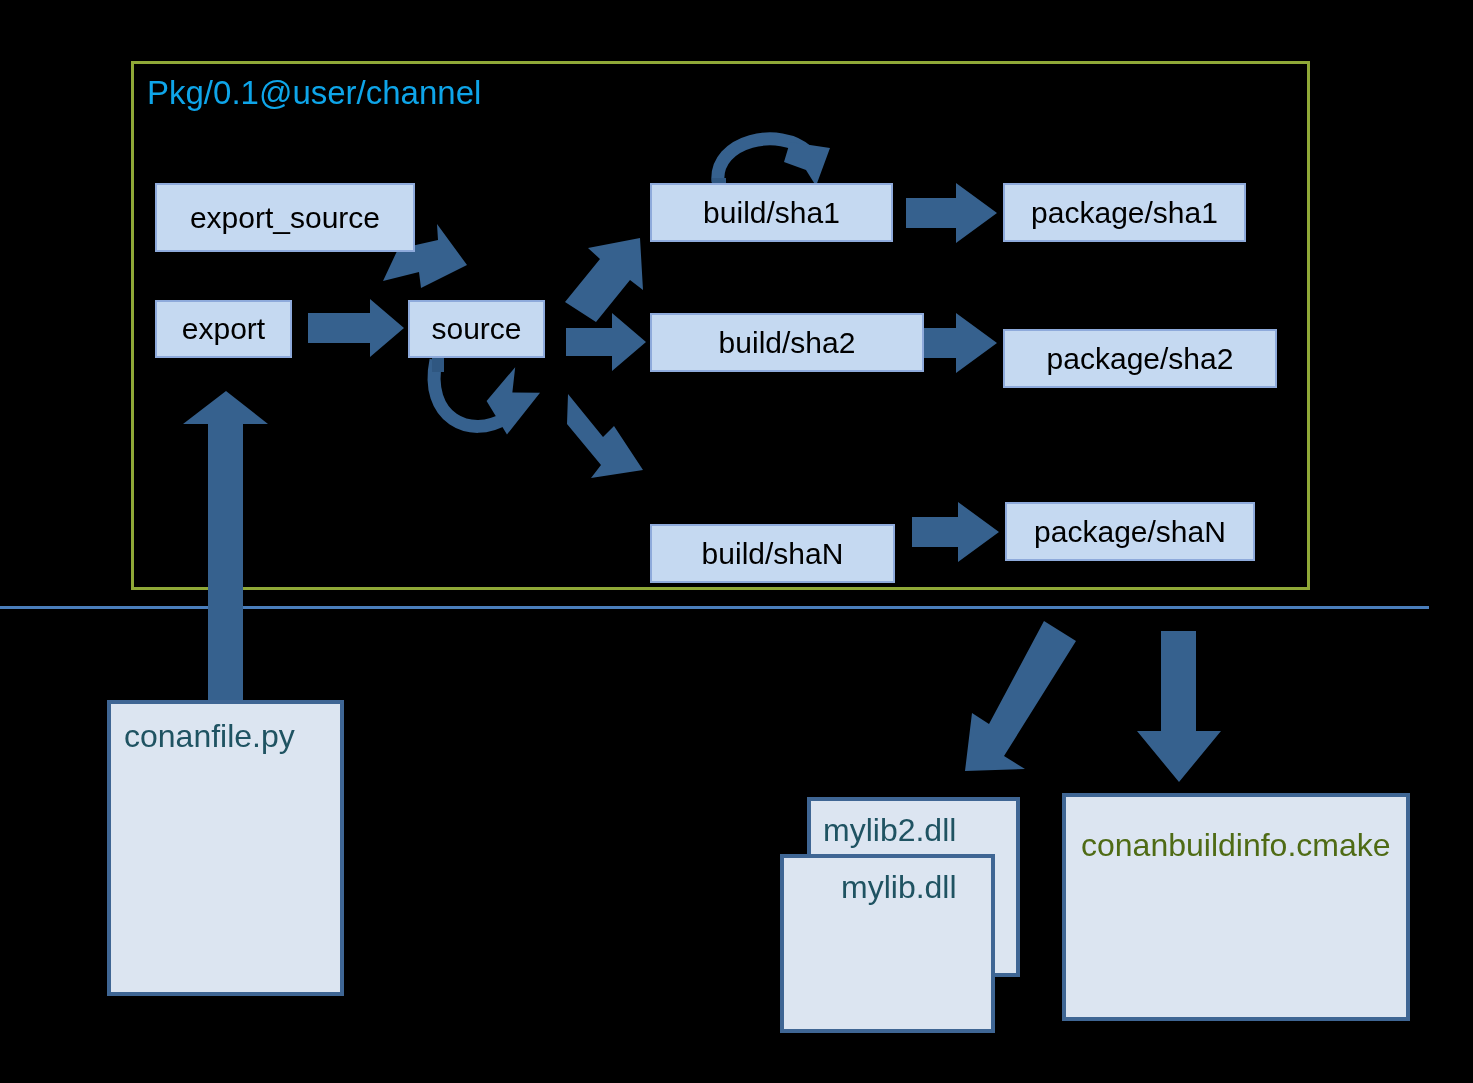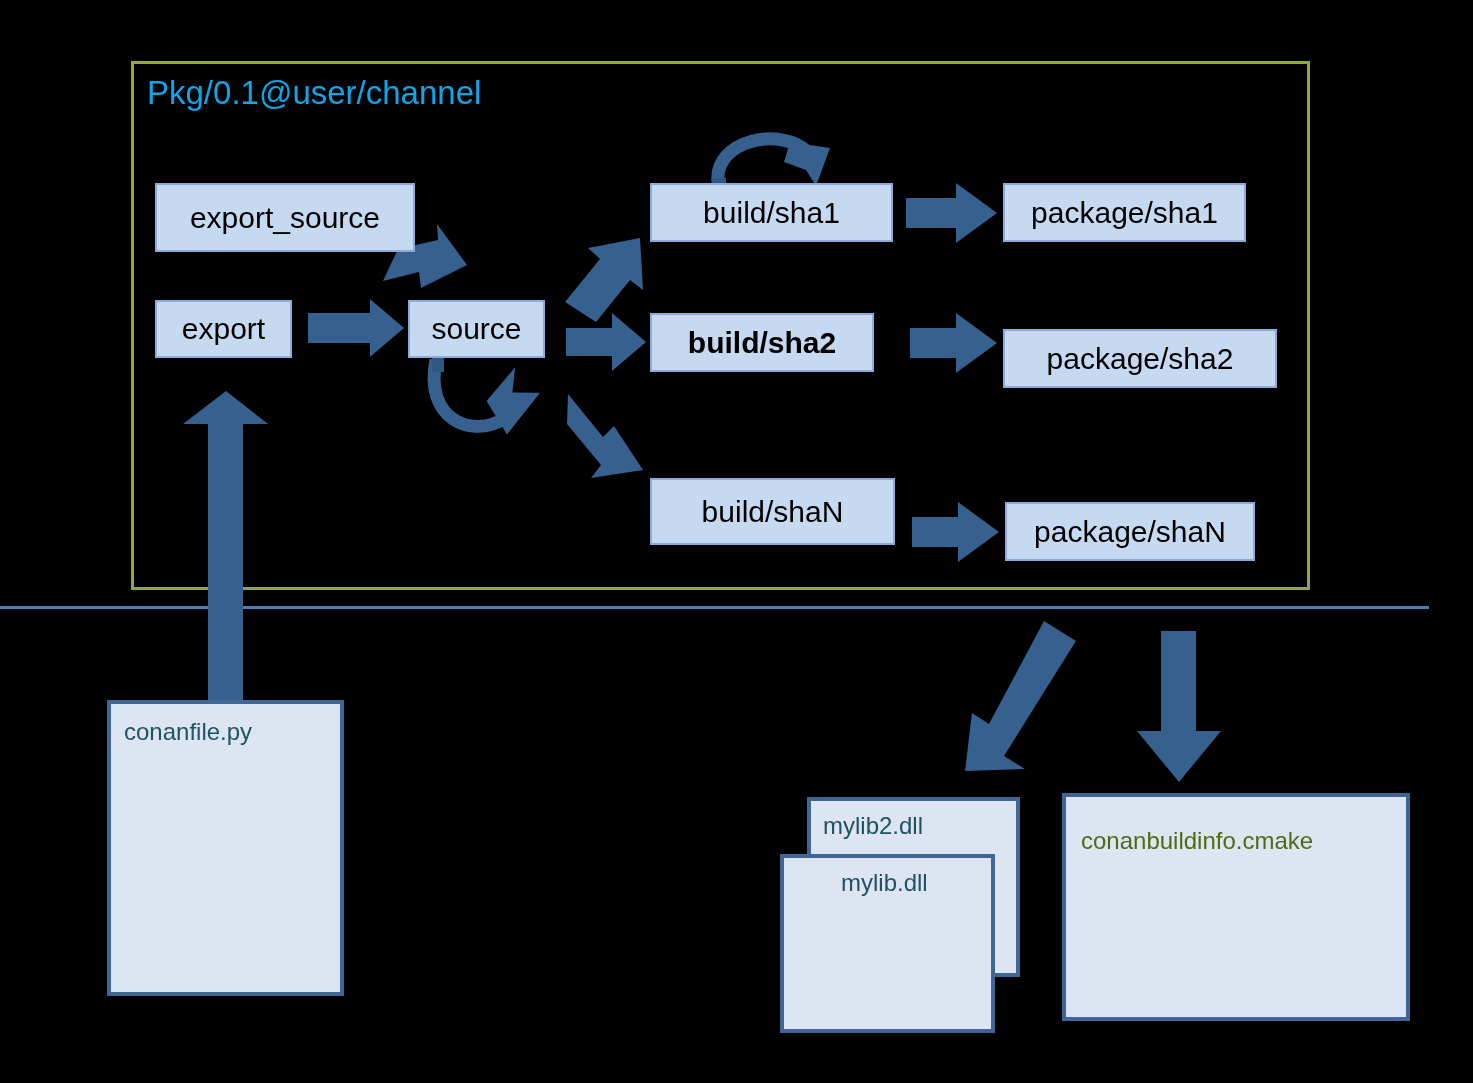--- a/index.html
+++ b/index.html
@@ -52,21 +52,21 @@
   }
 
   
   .file-box {
     background: #dce5f1;
     border: 4px solid #3f6694;
     box-sizing: border-box;
   }
   .file-label {
     position: absolute;
-    font-size: 24px;
+    font-size: 32px;
     white-space: nowrap;
   }
   .label-teal { color: #1f5362; }
   .label-olive { color: #4f6b15; margin-top: 16px; }
 
   
   #divider {
     left: 0px;
     top: 606px;
     width: 1429px;
@@ -161,23 +161,23 @@
   </svg>
 
   <div class="abs stage-box" style="left:155px; top:183px; width:260px; height:69px;">export_source</div>
 
   <div class="abs stage-box" style="left:408px; top:300px; width:137px; height:58px;">source</div>
 
   <div class="abs stage-box" style="left:155px; top:300px; width:137px; height:58px;">export</div>
 
   <div class="abs stage-box" style="left:650px; top:183px; width:243px; height:59px;">build/sha1</div>
 
-  <div class="abs stage-box" style="left:650px; top:313px; width:224px; height:59px;font-weight:bold;">build/sha2</div>
+  <div class="abs stage-box" style="left:650px; top:313px; width:274px; height:59px;">build/sha2</div>
 
-  <div class="abs stage-box" style="left:650px; top:478px; width:245px; height:67px;">build/shaN</div>
+  <div class="abs stage-box" style="left:650px; top:524px; width:245px; height:59px;">build/shaN</div>
 
   <div class="abs stage-box" style="left:1003px; top:183px; width:243px; height:59px;">package/sha1</div>
 
   <div class="abs stage-box" style="left:1003px; top:313px; width:274px; height:59px;margin-top:16px;">package/sha2</div>
 
   <div class="abs stage-box" style="left:1005px; top:502px; width:250px; height:59px;">package/shaN</div>
 
   <div class="abs file-box" style="left:107px; top:700px; width:237px; height:296px;"></div>
   <div class="file-label label-teal" style="left:124px; top:718px;">conanfile.py</div>
 

